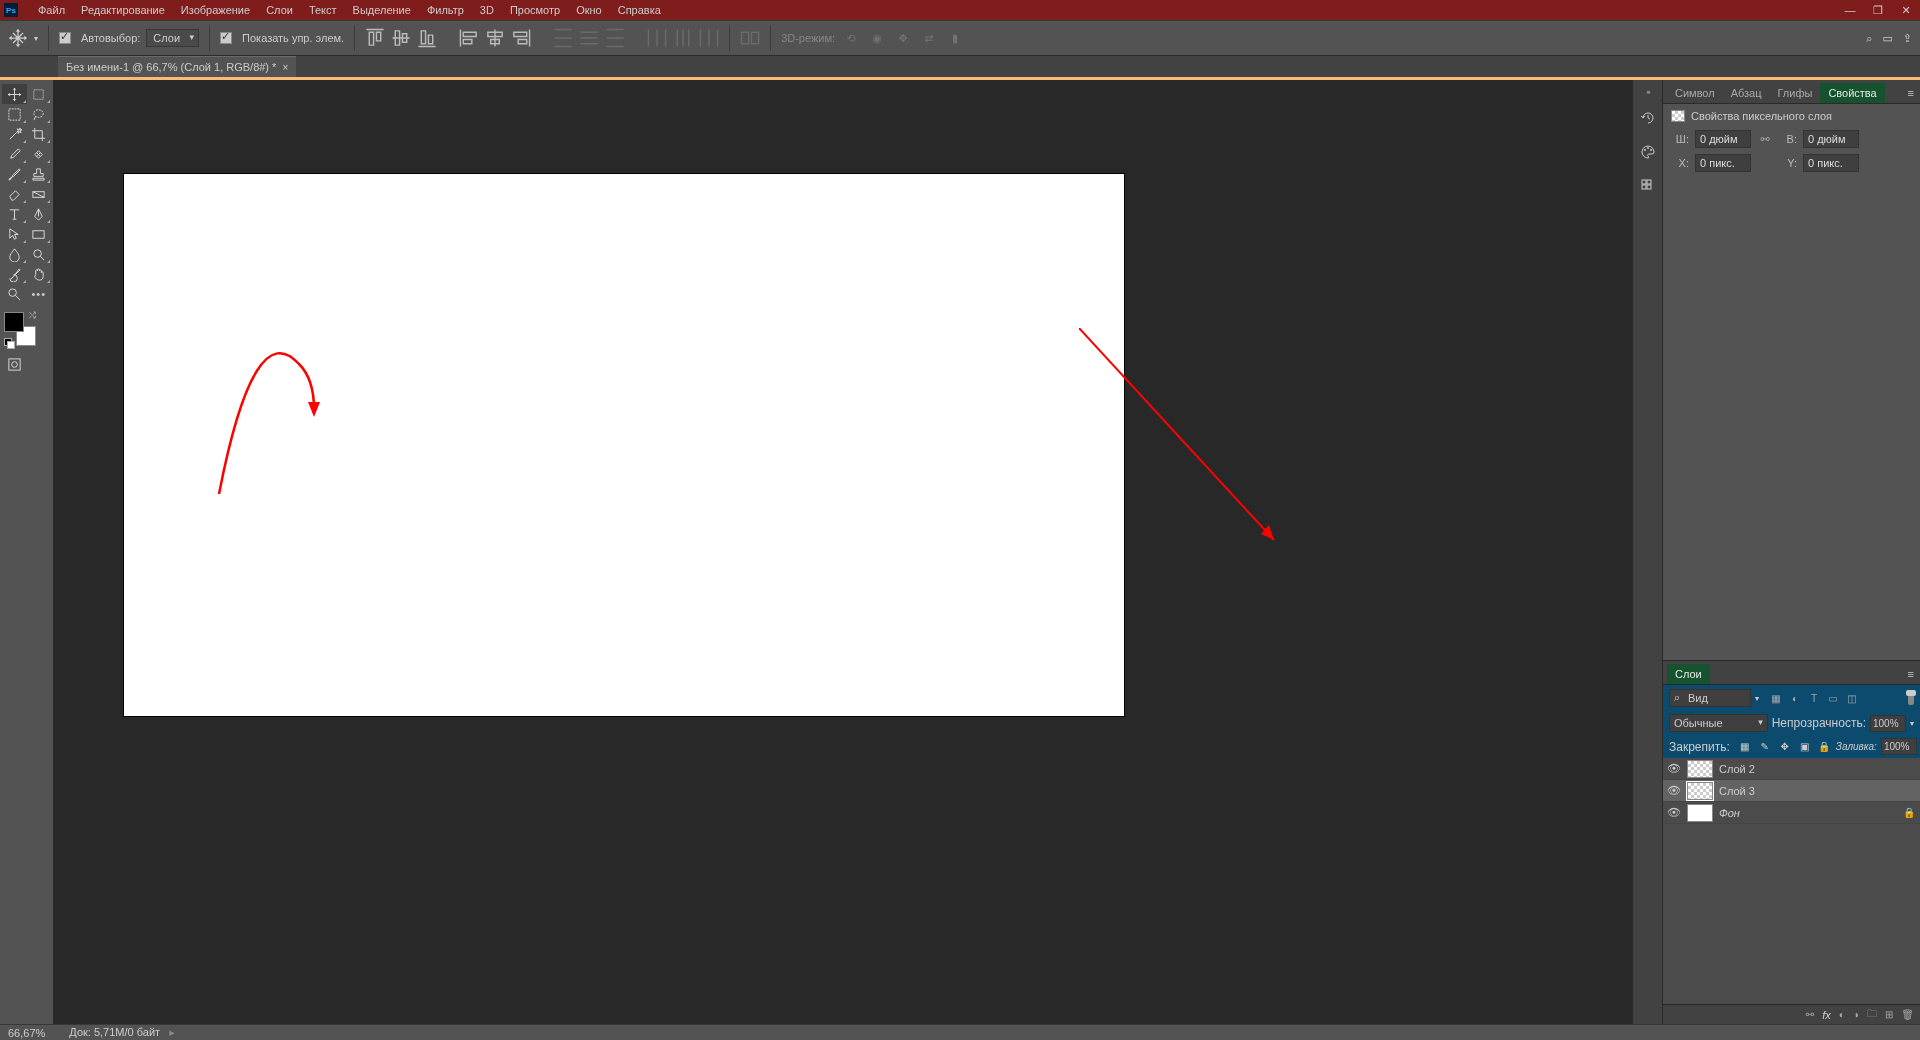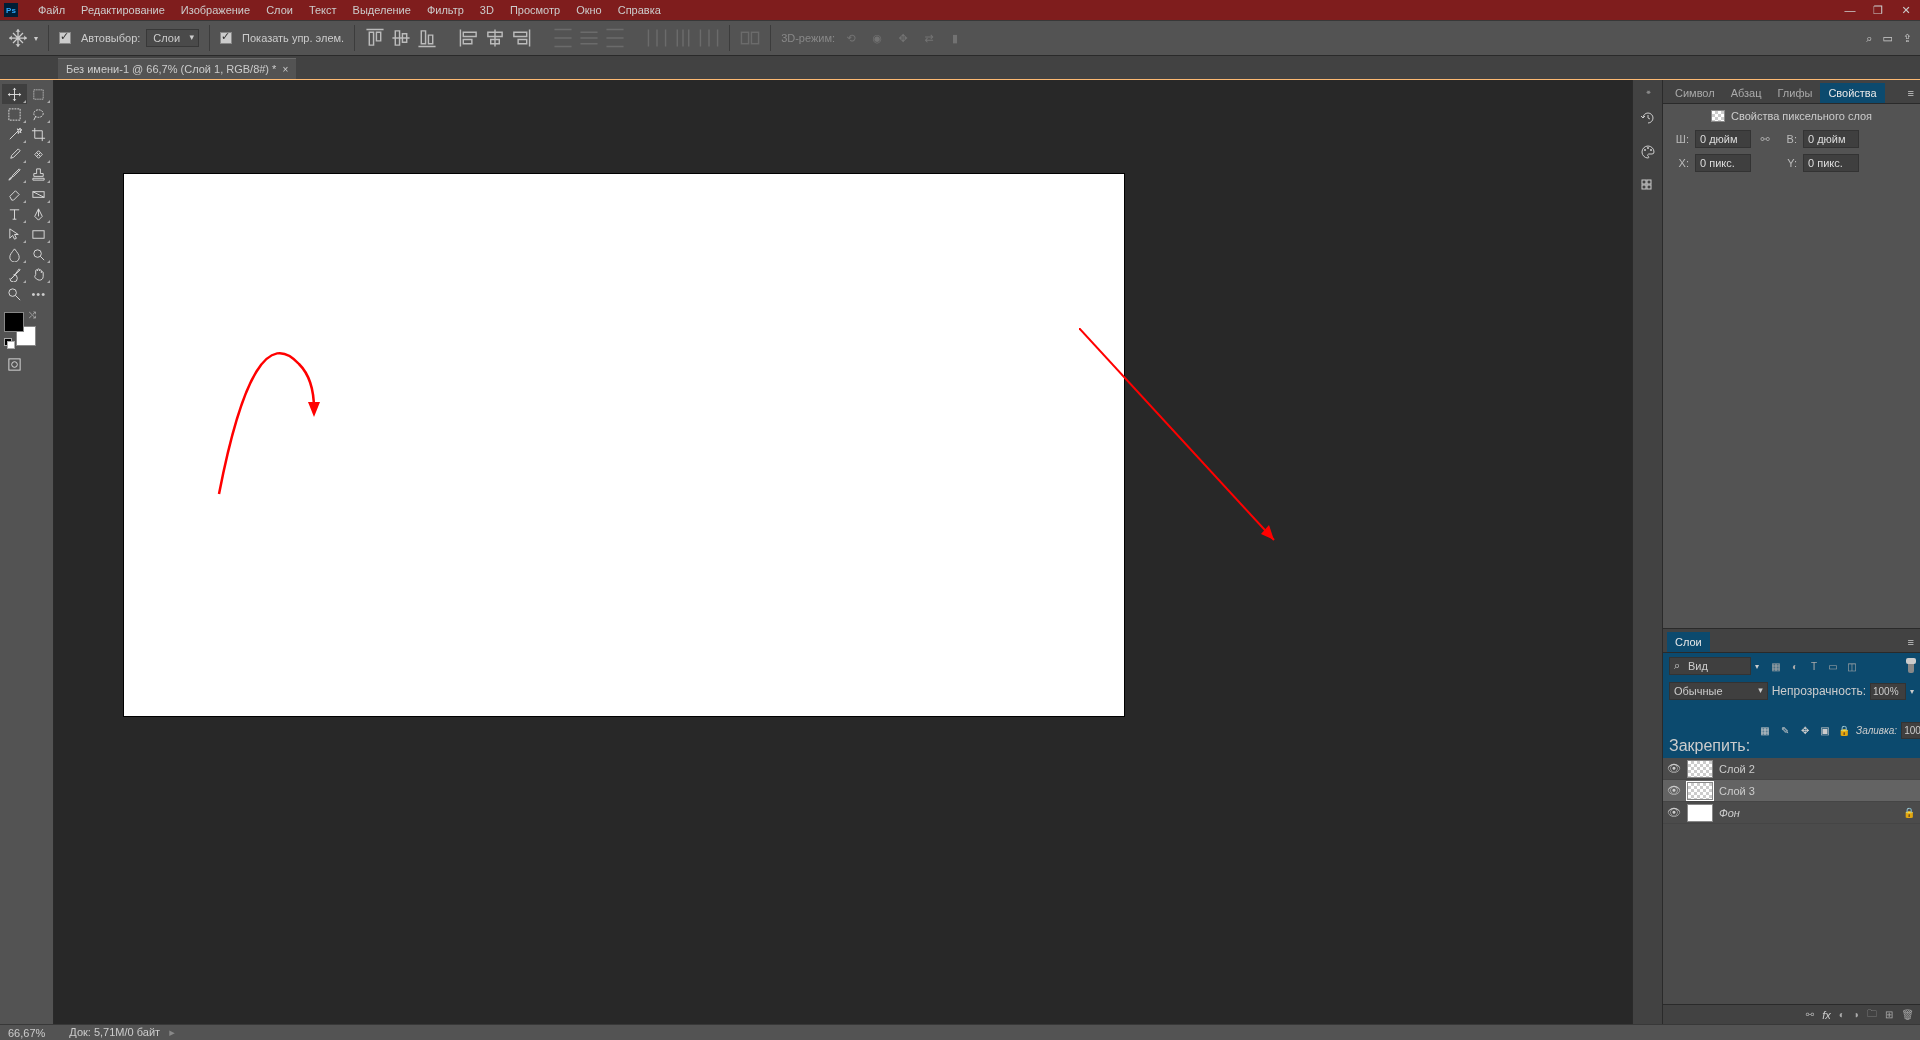--- a/index.html
+++ b/index.html
@@ -18,21 +18,21 @@
 .optionsbar .sep { width: 1px; height: 26px; background: #3c3c3c; margin: 0 4px; }
 .optionsbar .chk { width: 12px; height: 12px; background: #ccc; border: 1px solid #888; display: inline-block; margin-right: 4px; position: relative; }
 .optionsbar .chk::after { content: "✓"; position: absolute; top: -3px; left: 0; color: #333; font-size: 11px; }
 .optionsbar .dropdown { background: #4a4a4a; border: 1px solid #383838; padding: 2px 18px 2px 6px; position: relative; }
 .optionsbar .dropdown::after { content: "▾"; position: absolute; right: 4px; top: 2px; font-size: 9px; }
 .optionsbar .icon-btn { width: 20px; height: 20px; display: flex; align-items: center; justify-content: center; color: #999; }
 .optionsbar .icon-btn.dim { opacity: 0.45; }
 .optionsbar .right-tools { margin-left: auto; display: flex; gap: 10px; }
 
 
-.tabbar { height: 24px; background: #424242; border-bottom: 1px solid #fdba74; padding-left: 58px; display: flex; align-items: flex-end; }
+.tabbar { height: 24px; background: #424242; border-bottom: 3px solid #fdba74; padding-left: 58px; display: flex; align-items: flex-end; }
 .tabbar .tab { background: #535353; border-top: 1px solid #6a6a6a; padding: 4px 8px; display: flex; align-items: center; gap: 6px; }
 .tabbar .tab .close { font-size: 10px; }
 
 
 .workspace { display: flex; height: calc(1040px - 20px - 36px - 24px - 16px); }
 
 
 .toolbox { width: 54px; background: #535353; border-right: 1px solid #2a2a2a; padding: 4px 2px; }
 .toolbox .tool-row { display: flex; }
 .toolbox .tool { width: 25px; height: 20px; display: flex; align-items: center; justify-content: center; position: relative; }
@@ -56,24 +56,24 @@
 
 .dock { width: 30px; background: #424242; border-left: 1px solid #2a2a2a; display: flex; flex-direction: column; align-items: center; padding-top: 8px; gap: 14px; }
 .dock .dock-handle { width: 24px; height: 6px; display: flex; justify-content: center; }
 .dock .dock-handle::before { content: "◂▸"; font-size: 7px; letter-spacing: -2px; color: #888; }
 .dock .dock-btn { width: 20px; height: 20px; display: flex; align-items: center; justify-content: center; }
 
 
 .panels { width: 258px; background: #535353; border-left: 1px solid #2a2a2a; display: flex; flex-direction: column; }
 .panel-tabs { height: 24px; background: #424242; display: flex; align-items: flex-end; padding-left: 4px; border-bottom: 1px solid #2a2a2a; }
 .panel-tabs .ptab { padding: 4px 8px; color: #aaa; }
-.panel-tabs .ptab.active { background: #0c4a6e; color: #e8e8e8; }
+.panel-tabs .ptab.active { background: #14532d; color: #e8e8e8; }
 .panel-tabs .menu { margin-left: auto; padding: 4px 6px; }
 .panel-body { padding: 6px 8px; }
-.panel-body .section-title { display: flex; align-items: center; gap: 6px; margin-bottom: 8px; justify-content: center; }
+.panel-body .section-title { display: flex; align-items: center; gap: 6px; margin-bottom: 8px; }
 .panel-body .section-title .thumb { width: 14px; height: 12px; background: repeating-conic-gradient(#ccc 0 25%, #fff 0 50%) 0 0/6px 6px; border: 1px solid #888; }
 .prop-row { display: flex; align-items: center; gap: 6px; margin-bottom: 6px; }
 .prop-row .lbl { width: 18px; text-align: right; color: #bbb; }
 .prop-row input { background: #3f3f3f; border: 1px solid #333; color: #ddd; padding: 2px 4px; width: 56px; font-size: 11px; }
 .prop-row .link { width: 16px; text-align: center; color: #aaa; }
 
 .layers-panel { border-top: 1px solid #2a2a2a; margin-top: auto; flex-shrink: 0; }
 .layers-panel .panel-tabs { background: #424242; }
 .layers-body { background: #0c4a6e; }
 .layers-body .search-row { display: flex; align-items: center; padding: 4px 6px; gap: 4px; }
@@ -499,21 +499,21 @@
           </div>
           <div class="toggle"></div>
         </div>
         <div class="blend-row">
           <div class="dropdown">Обычные</div>
           <span style="font-size:12px;">Непрозрачность:</span>
           <span class="opacity"><input value="100%" style=""></span>
           <span style="font-size:8px;">▾</span>
         </div>
         <div class="lock-row">
-          <span style="font-size:16px;margin-top:31px;">Закрепить:</span>
+          <span style="font-size:12px;">Закрепить:</span>
           <div class="lock-icons">
             <div>▦</div>
             <div>✎</div>
             <div>✥</div>
             <div>▣</div>
             <div>🔒</div>
           </div>
           <span style="margin-left:auto;font-size:10px;font-style:italic;">Заливка:</span>
           <span class="opacity"><input style="background: rgb(63, 63, 63); border: 1px solid rgb(51, 51, 51); padding: 2px; width: 36px; font-size: 10px;" value="100%"></span>
           <span style="font-size:8px;">▾</span>

